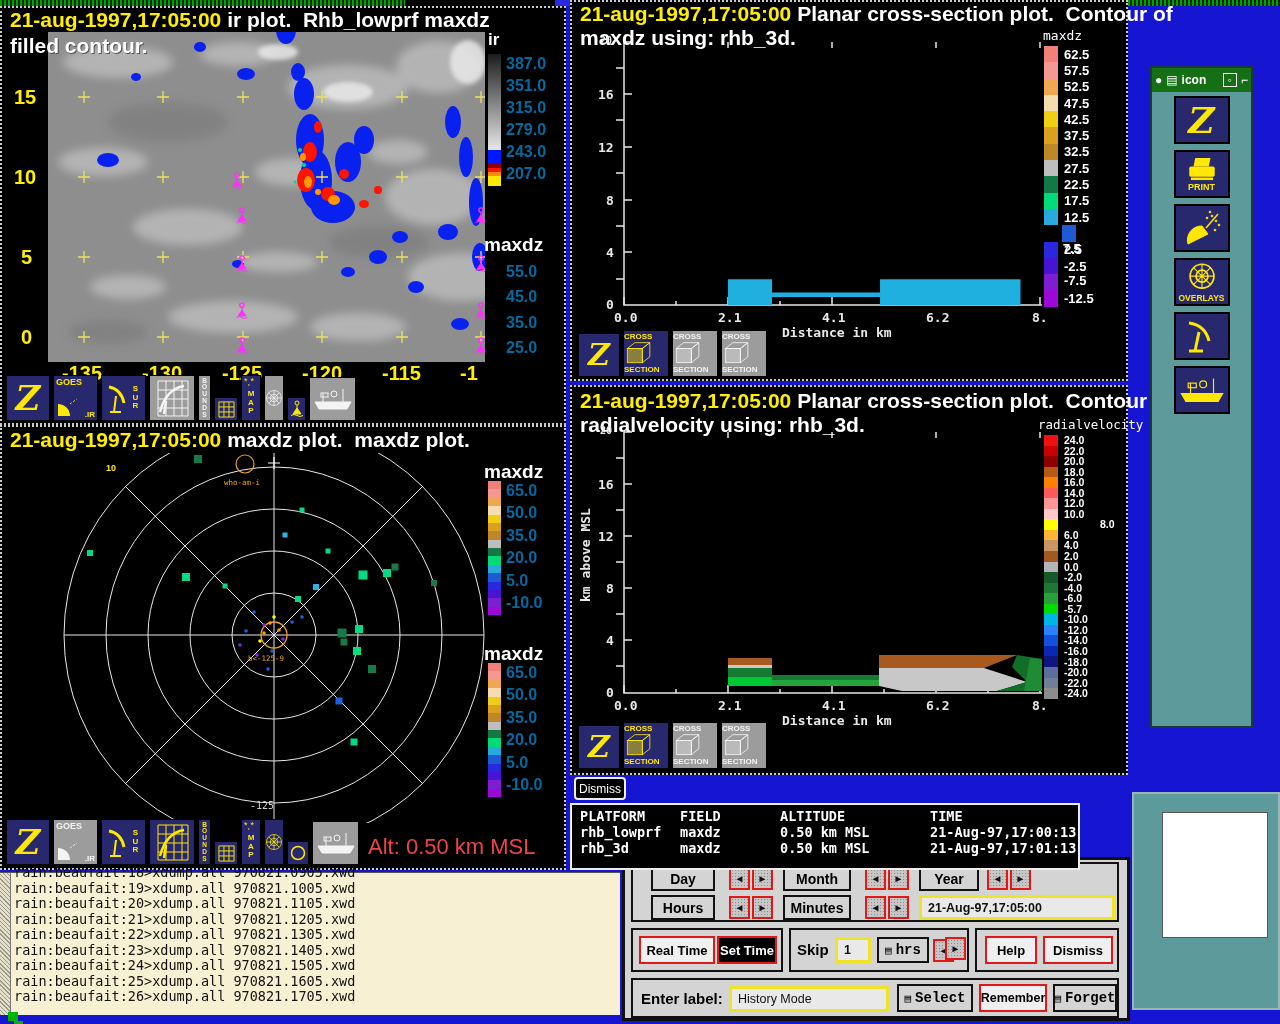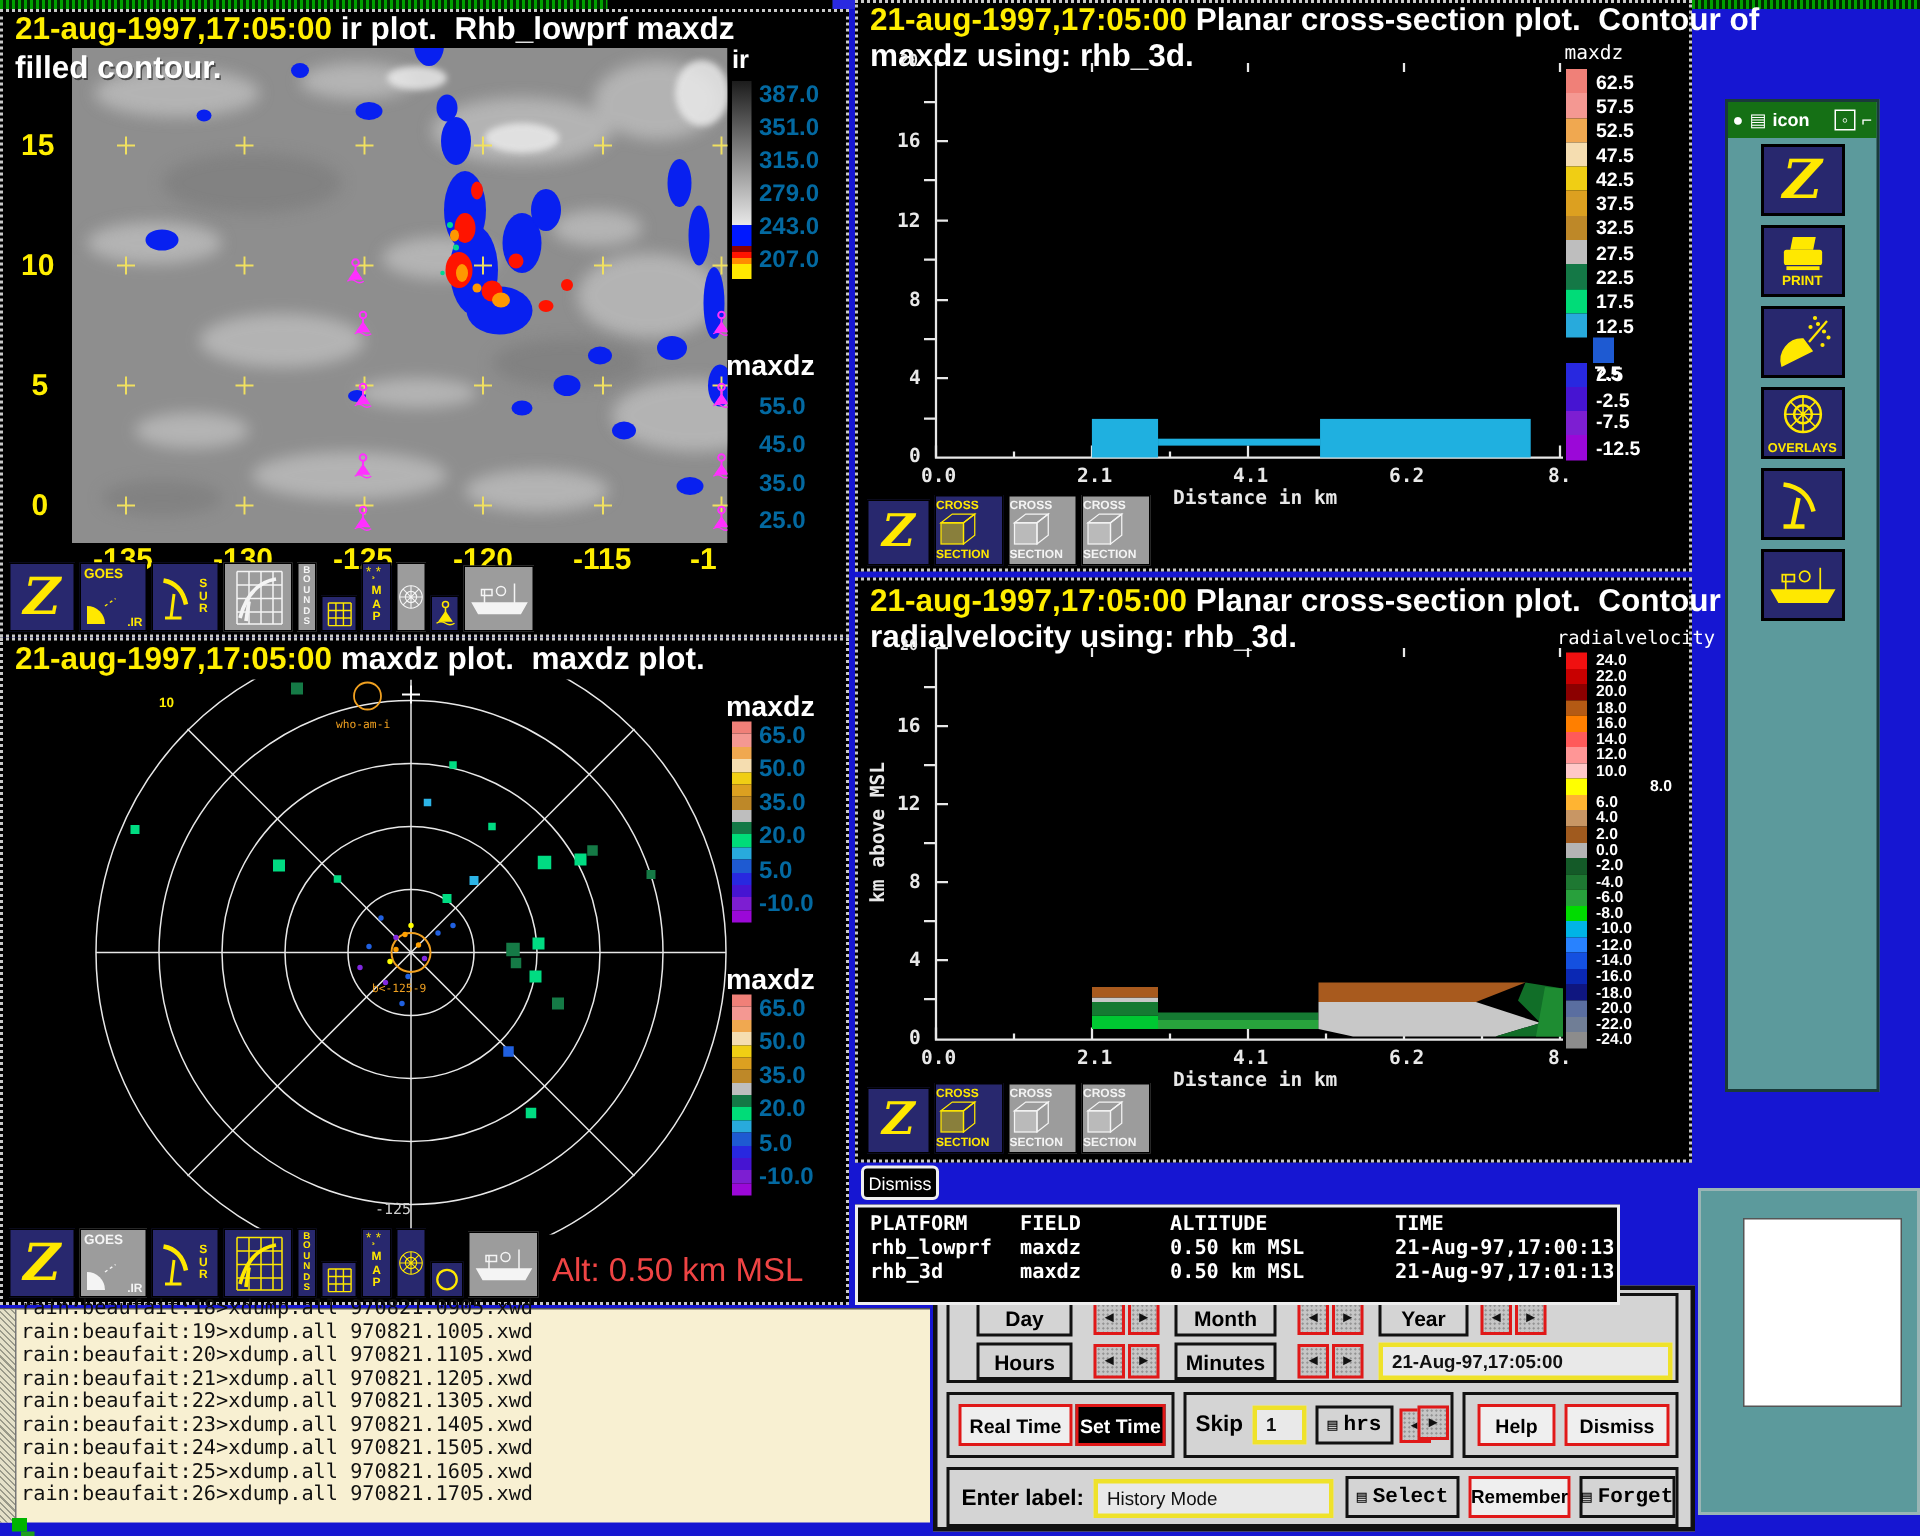--- a/index.html
+++ b/index.html
@@ -519,21 +519,21 @@
       <div style="display: flex; align-items: center; height: 10.55px;">
         <div style="width: 14px; height: 10.55px; background: rgb(30, 120, 50); flex: 0 0 auto;"></div>
         <span style="color: rgb(255, 255, 255); font-weight: bold; font-size: 10.5px; padding-left: 6px; line-height: 1;">-4.0</span>
       </div>
       <div style="display: flex; align-items: center; height: 10.55px;">
         <div style="width: 14px; height: 10.55px; background: rgb(40, 160, 60); flex: 0 0 auto;"></div>
         <span style="color: rgb(255, 255, 255); font-weight: bold; font-size: 10.5px; padding-left: 6px; line-height: 1;">-6.0</span>
       </div>
       <div style="display: flex; align-items: center; height: 10.55px;">
         <div style="width: 14px; height: 10.55px; background: rgb(0, 220, 0); flex: 0 0 auto;"></div>
-        <span style="color: rgb(255, 255, 255); font-weight: bold; font-size: 10.5px; padding-left: 6px; line-height: 1;">-8.0</span>
+        <span style="color: rgb(255, 255, 255); font-weight: bold; font-size: 10.5px; padding-left: 6px; line-height: 1;">-5.7</span>
       </div>
       <div style="display: flex; align-items: center; height: 10.55px;">
         <div style="width: 14px; height: 10.55px; background: rgb(0, 180, 230); flex: 0 0 auto;"></div>
         <span style="color: rgb(255, 255, 255); font-weight: bold; font-size: 10.5px; padding-left: 6px; line-height: 1;">-10.0</span>
       </div>
       <div style="display: flex; align-items: center; height: 10.55px;">
         <div style="width: 14px; height: 10.55px; background: rgb(40, 130, 255); flex: 0 0 auto;"></div>
         <span style="color: rgb(255, 255, 255); font-weight: bold; font-size: 10.5px; padding-left: 6px; line-height: 1;">-12.0</span>
       </div>
       <div style="display: flex; align-items: center; height: 10.55px;">

